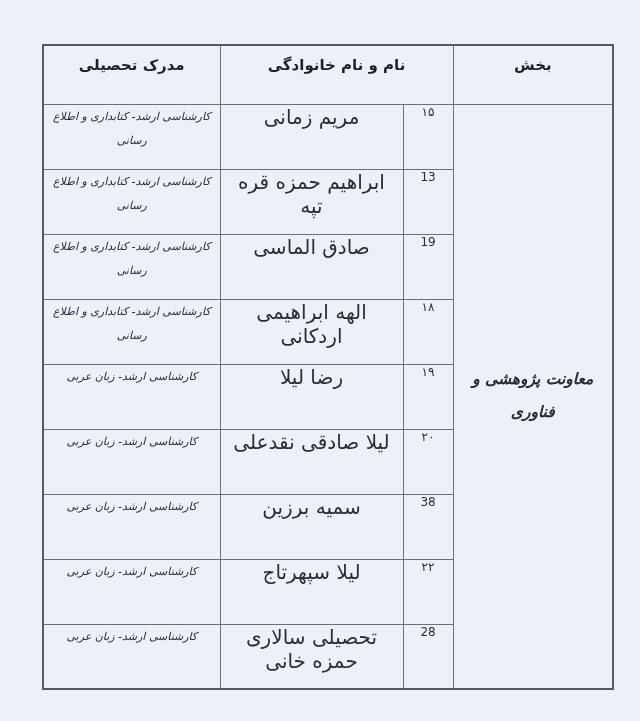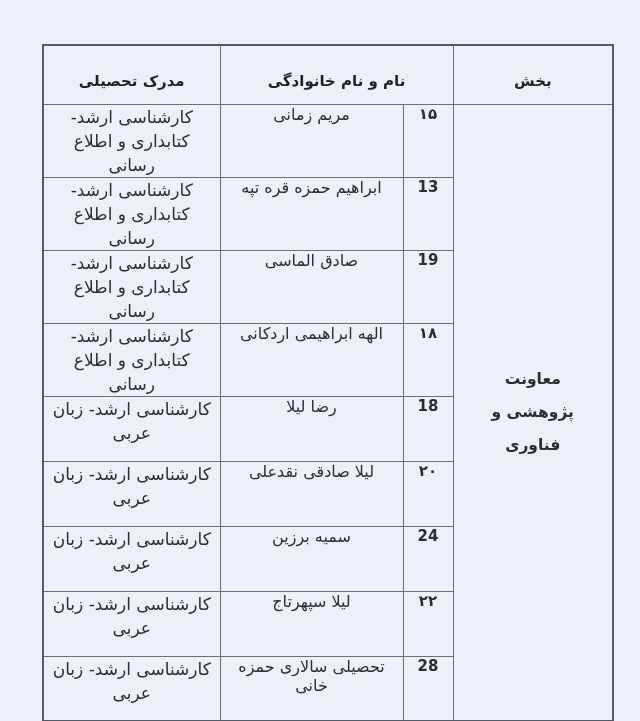--- a/index.html
+++ b/index.html
@@ -33,50 +33,52 @@
     color:var(--ink, #2b2d33);
   }
   tr.hrow{ height:59px; }
   tr.drow{ height:65px; }
 
   .tbl th{
     font-weight:bold;
     font-size:15px;
     color:var(--ink-bold, #1f2126);
     vertical-align:top;
-    padding-top:26px;
+    padding-top:10px;
   }
   .th-section{ padding-top:21px; }
 
   .td-no{
-    font-weight:bold;
-    font-size:15px;
+    font-weight:normal;
+    font-size:12px;
     color:var(--ink-bold, #1f2126);
     vertical-align:top;
     padding-top:11px;
   }
   .td-name{
-    font-size:16px;
+    font-size:20px;
     vertical-align:top;
     padding-top:13px;
   }
   .td-degree{
-    font-size:17px;
+    font-size:11px;
     vertical-align:top;
     padding-top:7px;
     line-height:24px;
+    font-style:italic;
   }
   .degree-text{ display:inline-block; max-width:160px; }
 
   .td-section{
     vertical-align:middle;
     font-weight:bold;
     font-size:15.5px;
     color:var(--ink-bold, #1f2126);
     line-height:33px;
+    font-style:italic;
   }
   .section-text{ display:inline-block; max-width:128px; }
 </style>
 </head>
 <body style="--paper: #edf1f7; --border-outer: #545a63; --border-inner: #6a7079; --ink: #2b2d33; --ink-bold: #1f2126;">
 
 <div class="page">
   <table class="tbl" dir="rtl">
     <colgroup>
       <col class="c-section">
@@ -121,37 +123,37 @@
 
   <tr class="drow">
     <td class="td-no">۱۸</td>
     <td class="td-name">الهه ابراهیمی اردکانی</td>
     <td class="td-degree">
       <span class="degree-text">کارشناسی ارشد- کتابداری و اطلاع رسانی</span>
     </td>
   </tr>
 
   <tr class="drow">
-    <td class="td-no">18</td>
+    <td class="td-no">۱۹</td>
     <td class="td-name">رضا لیلا</td>
     <td class="td-degree">
       <span class="degree-text">کارشناسی ارشد- زبان عربی</span>
     </td>
   </tr>
 
   <tr class="drow">
     <td class="td-no">۲۰</td>
     <td class="td-name">لیلا صادقی نقدعلی</td>
     <td class="td-degree">
       <span class="degree-text">کارشناسی ارشد- زبان عربی</span>
     </td>
   </tr>
 
   <tr class="drow">
-    <td class="td-no">24</td>
+    <td class="td-no">38</td>
     <td class="td-name">سمیه برزین</td>
     <td class="td-degree">
       <span class="degree-text">کارشناسی ارشد- زبان عربی</span>
     </td>
   </tr>
 
   <tr class="drow">
     <td class="td-no">۲۲</td>
     <td class="td-name">لیلا سپهرتاج</td>
     <td class="td-degree">

